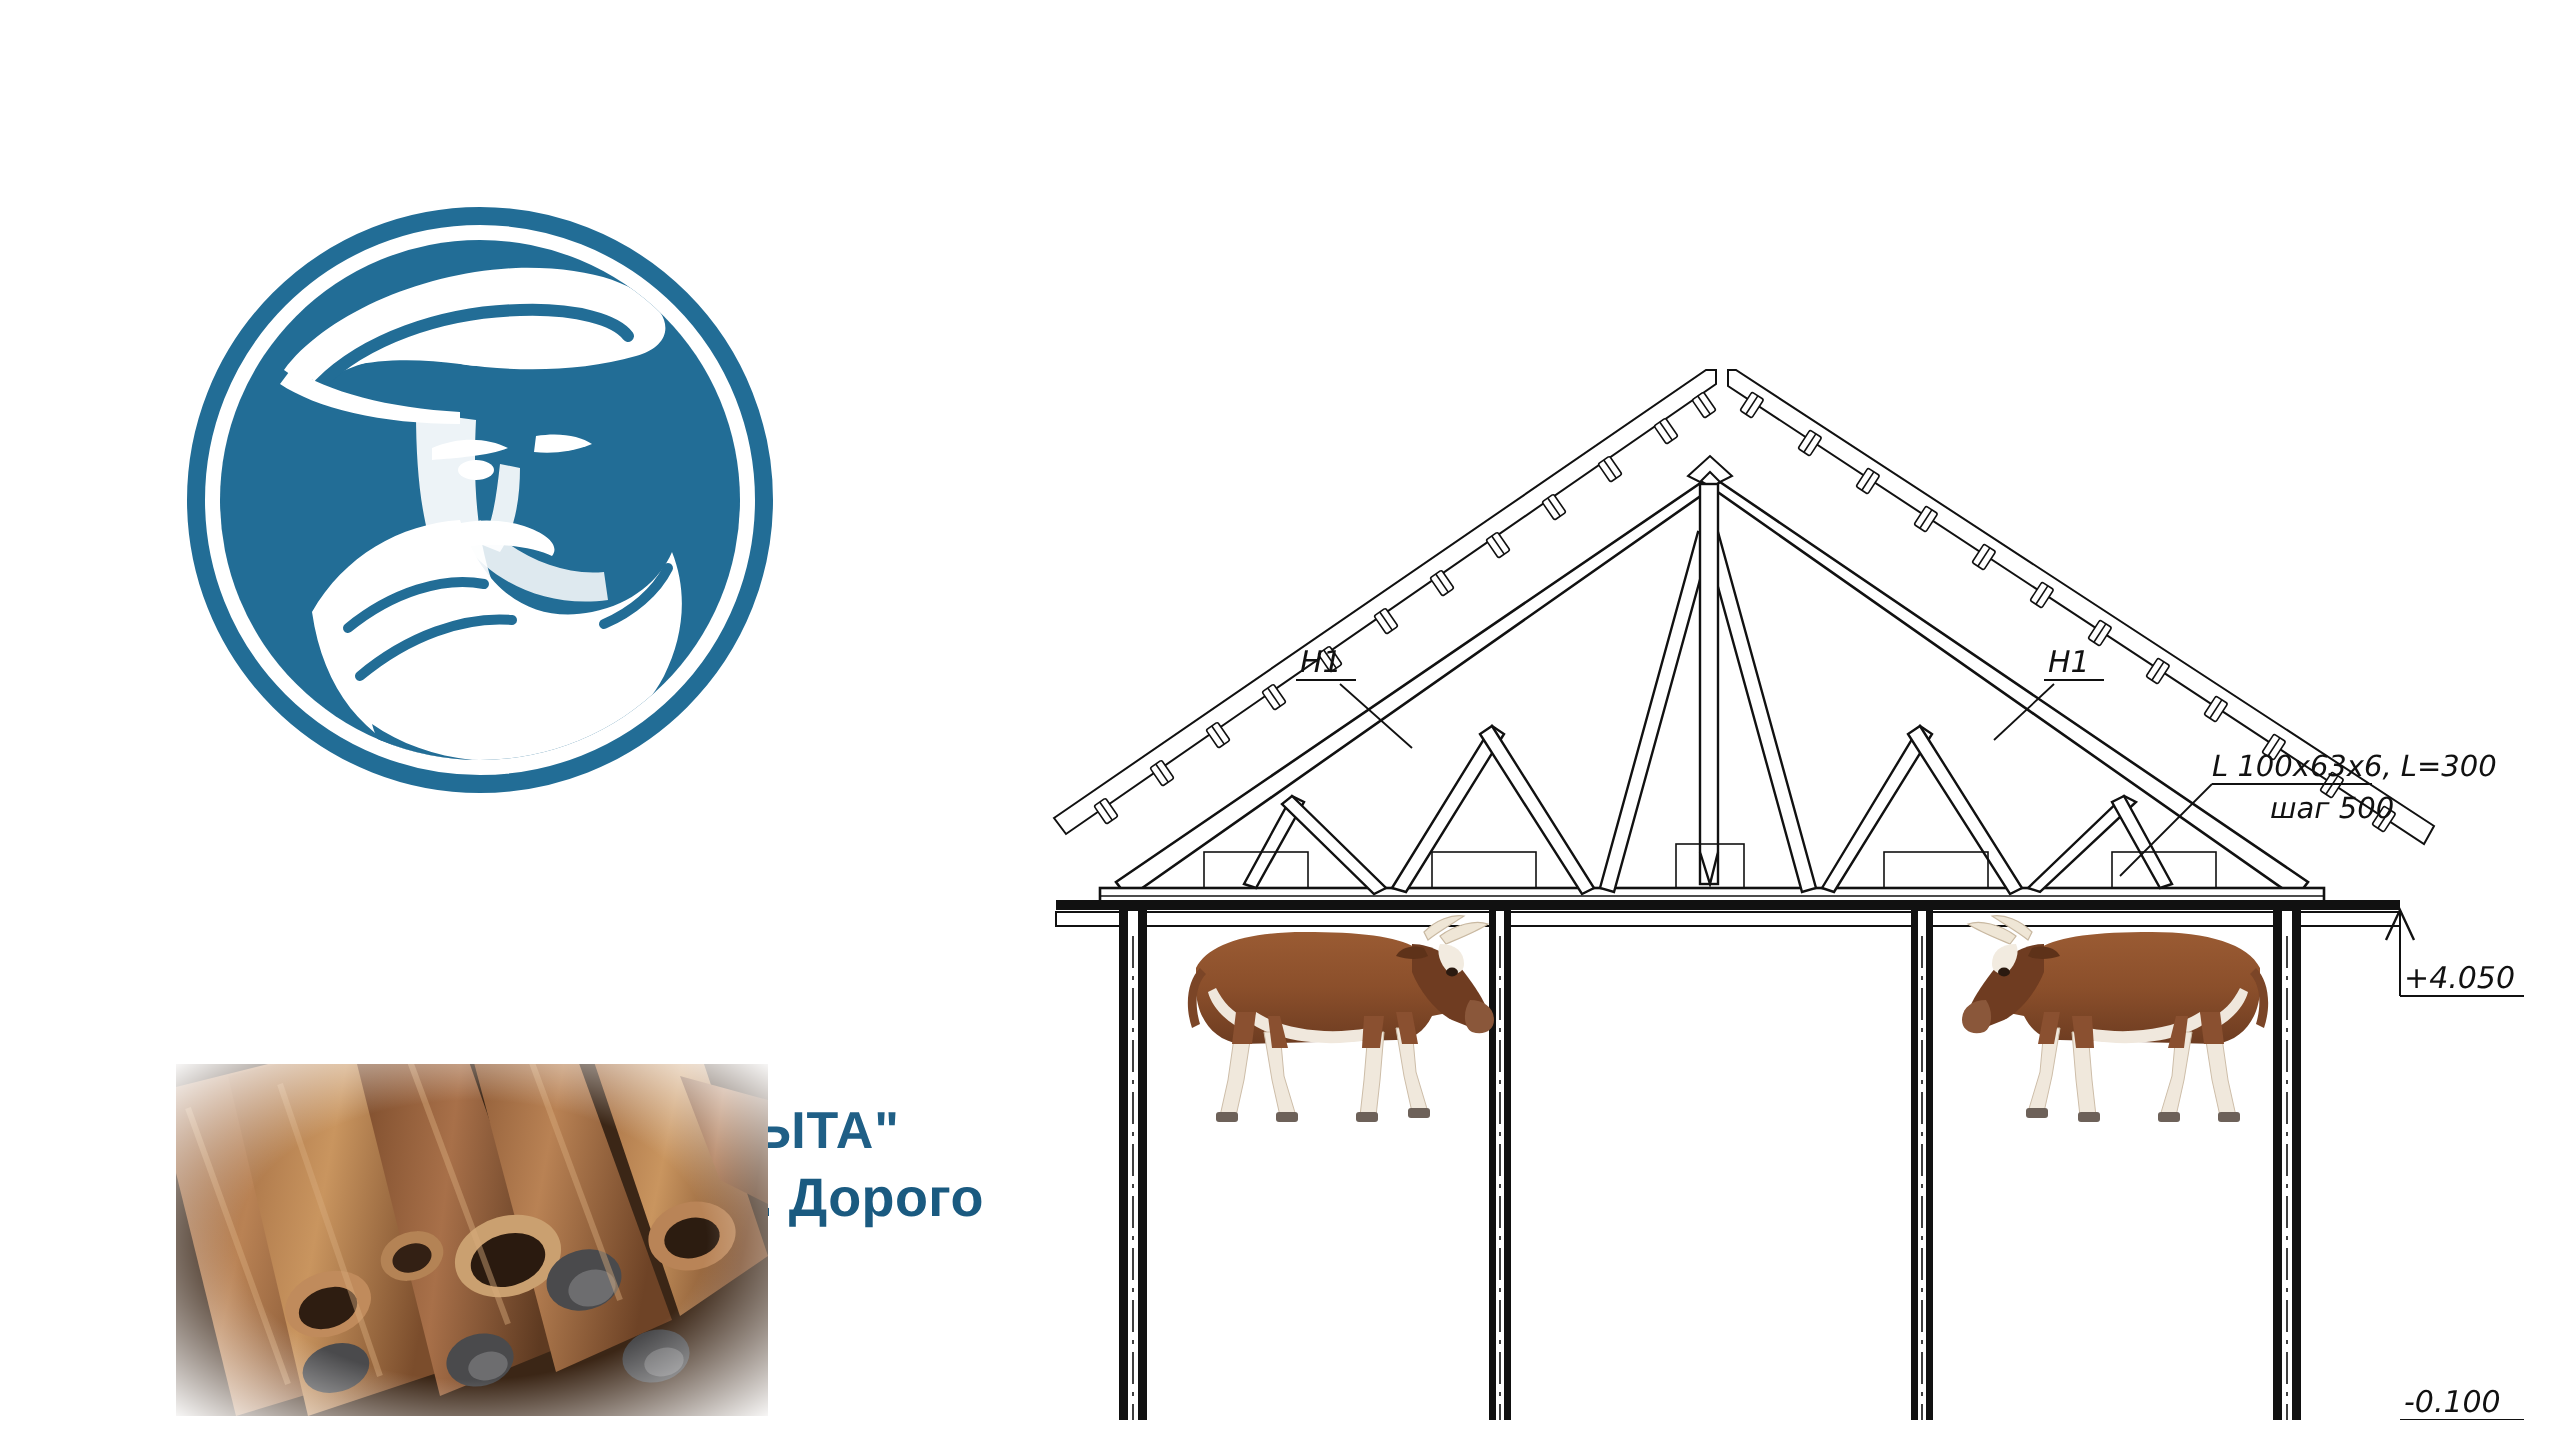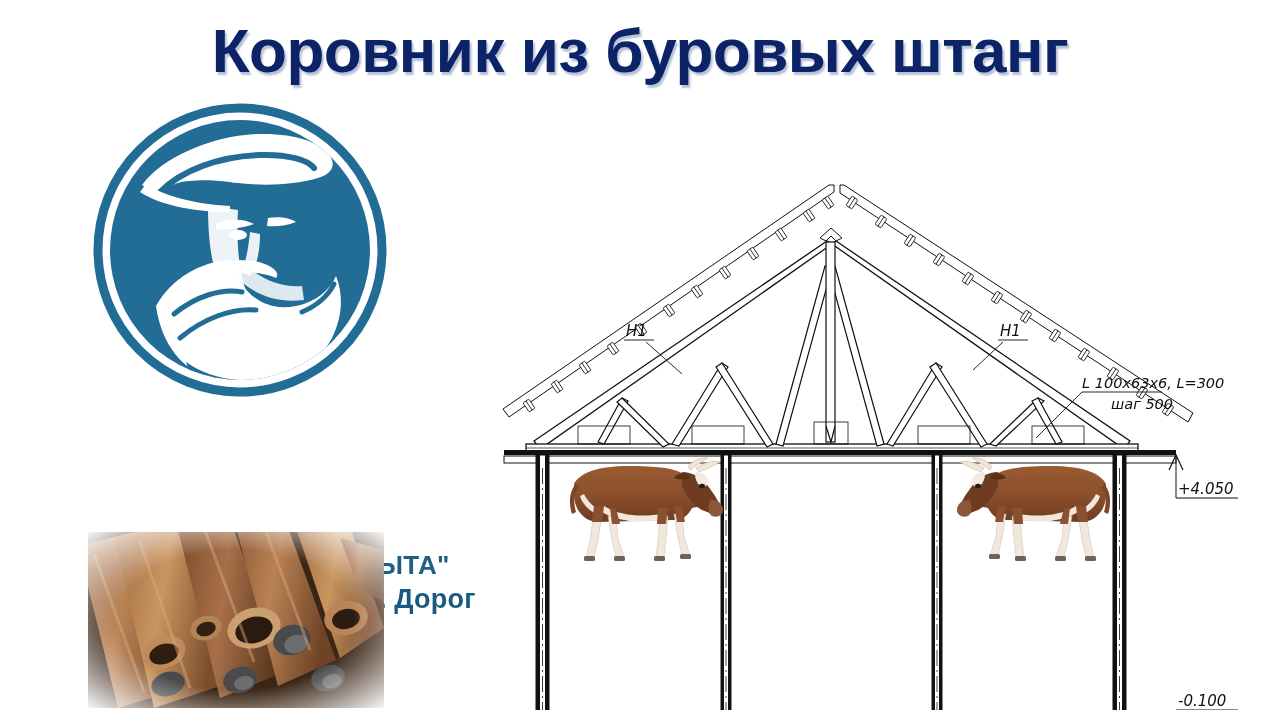--- a/index.html
+++ b/index.html
@@ -37,34 +37,33 @@
   .logo-company-line,.logo-slogan-line{display:block;}
 
   
   .pipes{
     position:absolute;left:88px;top:532px;width:296px;height:176px;
     overflow:hidden;
   }
   .pipes svg{display:block;}
 
   
-  .drawing{position:absolute;left:476px;top:150px;width:780px;height:560px;}
+  .drawing{position:absolute;left:500px;top:150px;width:780px;height:560px;}
   .drawing svg{display:block;}
 
   .cow{position:absolute;}
   .cow svg{display:block;}
   .cow-left{left:80px;top:292px;width:170px;height:122px;}
   .cow-right{left:478px;top:292px;width:170px;height:122px;transform:scaleX(-1);}
 </style>
 </head>
 <body>
 
 <div id="stage">
 
-  <div class="title">Коровник из буровых штанг</div>
 
   <div class="logo-wrap">
 
     <div class="logo-emblem">
       <svg width="300" height="300" viewBox="0 0 300 300" xmlns="http://www.w3.org/2000/svg">
         <defs>
           <clipPath id="diskClip">
               <circle cx="150" cy="150" r="130"></circle>
             </clipPath>
         </defs>

